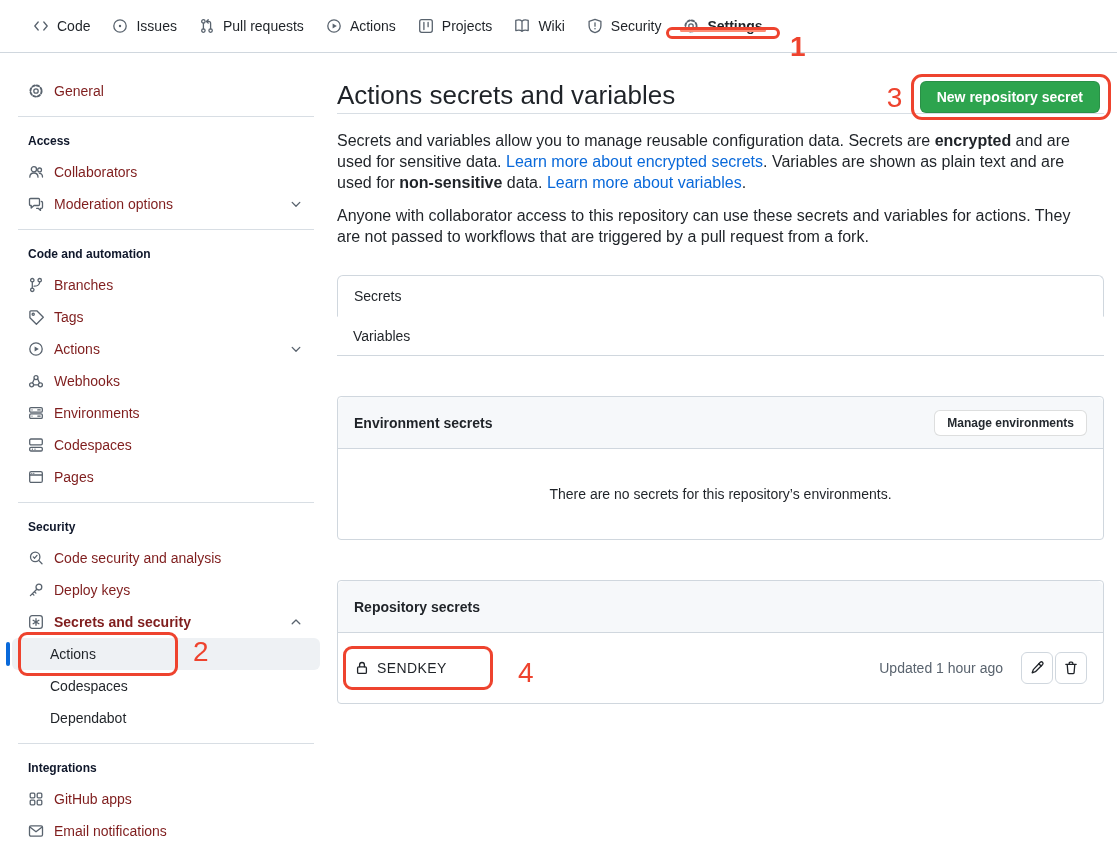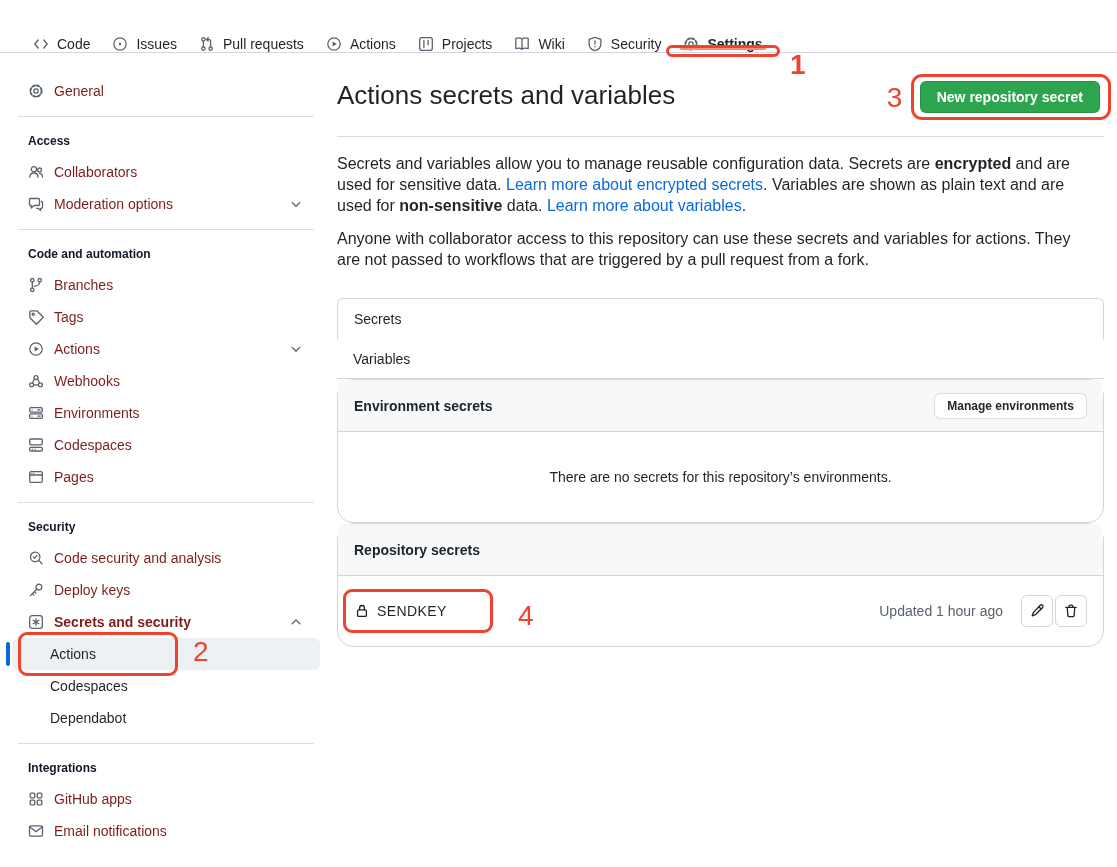--- a/index.html
+++ b/index.html
@@ -7,21 +7,21 @@
   body {
     width:1117px; height:867px; overflow:hidden;
     background:#ffffff; color:#1f2328;
     font-family:"Liberation Sans", sans-serif; font-size:14px;
   }
   svg { display:block; }
   .ic { stroke:currentColor; fill:none; stroke-width:1.3; stroke-linecap:round; stroke-linejoin:round; }
 
   
   .topnav {
-    height:53px; display:flex; align-items:flex-end;
+    height:53px; display:flex; align-items:center;
     padding-left:22px; border-bottom:1px solid #d0d7de; background:#fff;
   }
   .nav-item {
     display:flex; align-items:center; gap:8px; padding:0 11px;
     color:#1f2328; cursor:pointer; position:relative;
   }
   .nav-item .icon { color:#59636e; }
   .nav-item.selected { font-weight:bold; }
   .nav-item.selected .tab-underline {
     position:absolute; left:8px; right:8px; bottom:2px; height:3px;
@@ -61,21 +61,21 @@
     font-size:12px; font-weight:bold; color:#0f172a;
     padding:8px 16px 8px 16px; margin-top:2px;
   }
   .anno2 { left:6px; width:160px; top:-6px; bottom:-6px; }
   .num2  { left:181px; top:0px; }
 
   
   .main { flex:1; padding:26px 13px 0 7px; min-width:0; }
   .main-header {
     display:flex; justify-content:space-between; align-items:flex-start;
-    padding-bottom:23px; border-bottom:1px solid #d8dee4;
+    padding-bottom:0; border-bottom:1px solid #d8dee4;
   }
   .page-title { font-size:26px; font-weight:normal; margin:0; line-height:1.25; }
   .btn-wrap { position:relative; margin-top:2px; margin-right:4px; }
   .btn-green {
     background:var(--green,#2da44e); color:#fff; font-weight:bold; font-size:14px;
     border:1px solid rgba(27,31,36,0.15); border-radius:6px;
     padding:7px 16px; cursor:pointer; font-family:inherit;
   }
   .anno3 { top:-7px; bottom:-7px; left:-9px; right:-11px; border-radius:11px; }
   .num3  { left:-33px; top:3px; }
@@ -88,21 +88,21 @@
   .tabnav { margin-top:28px; border-bottom:1px solid #d0d7de; display:flex;flex-direction:column; }
   .tab {
     padding:10px 16px; font-size:14px; line-height:20px; color:#1f2328;
     margin-bottom:-1px; cursor:pointer;
   }
   .tab.active {
     background:#fff; border:1px solid #d0d7de; border-bottom:1px solid #fff;
     border-radius:6px 6px 0 0;
   }
 
-  .panel { border:1px solid #d0d7de; border-radius:16px; background:#fff; }
+  .panel { margin-top:40px; border:1px solid #d0d7de; border-radius:4px; background:#fff; }
   .panel-header {
     background:#f6f8fa; border-bottom:1px solid #d0d7de; border-radius:6px 6px 0 0;
     padding:12px 16px; display:flex; align-items:center; justify-content:space-between;
     min-height:52px;
   }
   .panel-title { font-weight:bold; font-size:14px; }
   .btn-light {
     background:#fff; color:#24292f; font-size:12px; font-weight:bold;
     border:1px solid rgba(27,31,36,0.15); border-radius:6px;
     padding:5px 12px; cursor:pointer; font-family:inherit;

